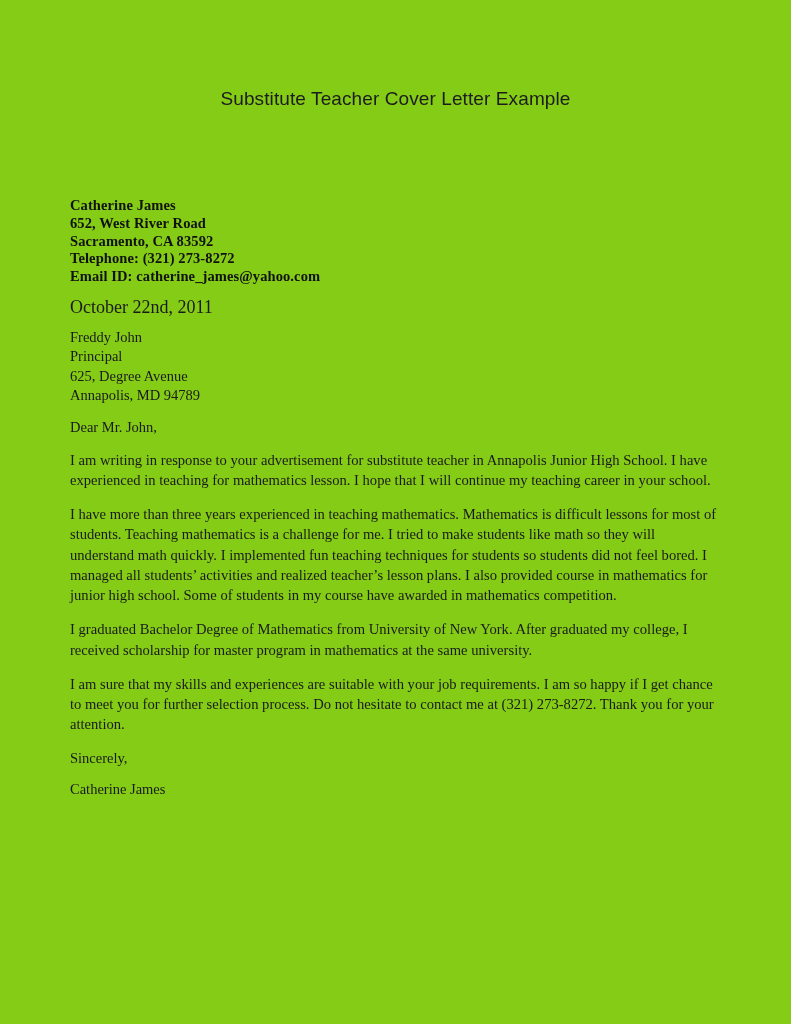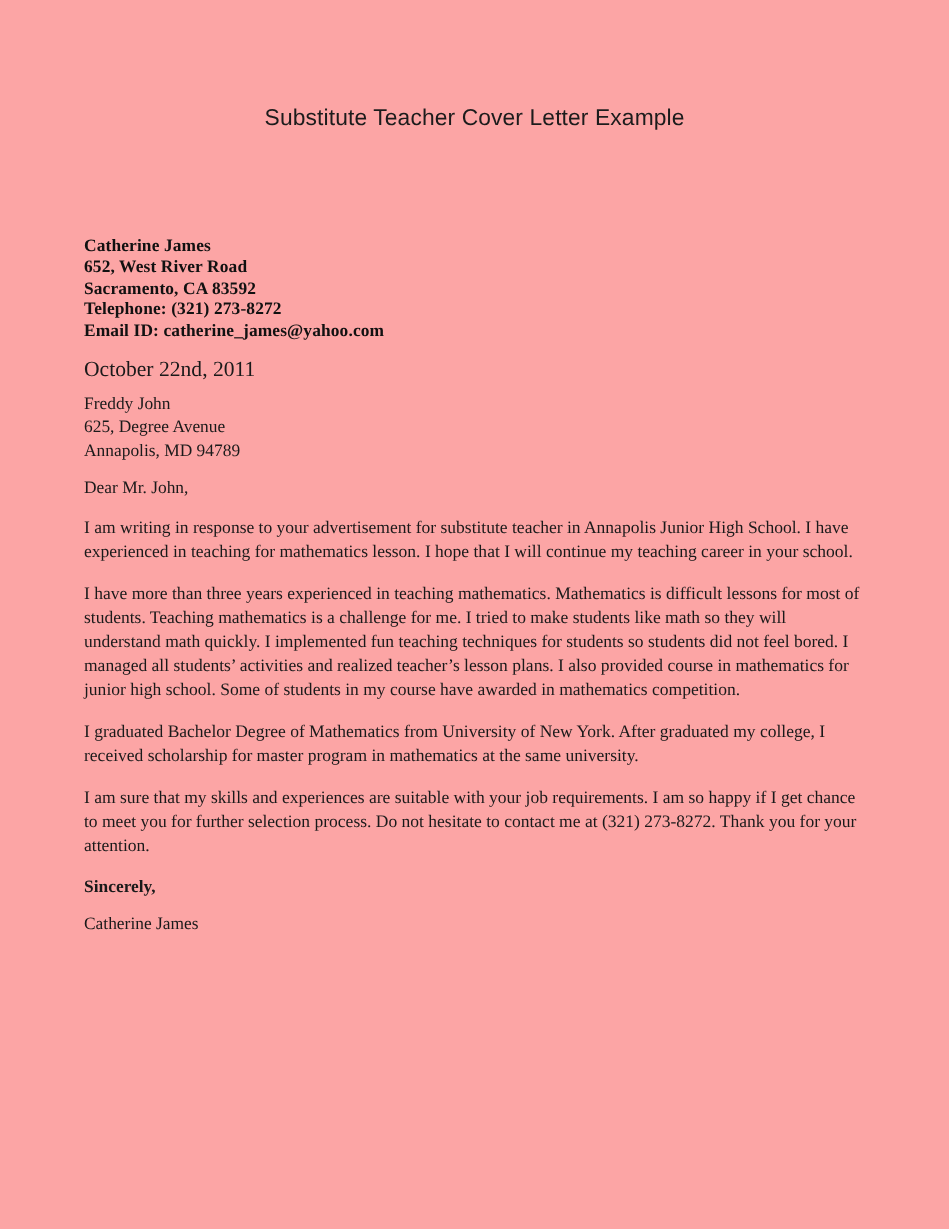--- a/index.html
+++ b/index.html
@@ -12,21 +12,21 @@
     background: #ffffff;
     font-family: "Liberation Serif", "DejaVu Serif", serif;
     color: #1a1a1a;
     overflow: hidden;
   }
 
   .page {
     position: relative;
     width: 791px;
     height: 1024px;
-    background: #fca5a5;
+    background: #84cc16;
     box-sizing: border-box;
   }
 
   
   .doc-title {
     position: absolute;
     top: 88px;
     left: 0;
     width: 791px;
     text-align: center;
@@ -82,21 +82,20 @@
     line-height: 20.1px;
     color: #1a1a1a;
     text-align: left;
   }
 
   .closing {
     margin-top: 14px;
     font-size: 14.5px;
     line-height: 19px;
     color: #1a1a1a;
-    font-weight: bold;
   }
 
   .signature {
     margin-top: 12px;
     font-size: 14.5px;
     line-height: 19px;
     color: #1a1a1a;
   }
 </style>
 </head>
@@ -113,20 +112,21 @@
       <div class="sender-line">652, West River Road</div>
       <div class="sender-line">Sacramento, CA 83592</div>
       <div class="sender-line">Telephone: (321) 273-8272</div>
       <div class="sender-line">Email ID: catherine_james@yahoo.com</div>
     </div>
 
     <div class="date-line">October 22nd, 2011</div>
 
     <div class="recipient-block">
       <div class="recipient-line">Freddy John</div>
+      <div class="recipient-line">Principal</div>
       <div class="recipient-line">625, Degree Avenue</div>
       <div class="recipient-line">Annapolis, MD 94789</div>
     </div>
 
     <div class="salutation">Dear Mr. John,</div>
 
     <p class="body-paragraph">I am writing in response to your advertisement for substitute teacher in Annapolis Junior High School. I have experienced in teaching for mathematics lesson. I hope that I will continue my teaching career in your school.</p>
     <p class="body-paragraph">I have more than three years experienced in teaching mathematics. Mathematics is difficult lessons for most of students. Teaching mathematics is a challenge for me. I tried to make students like math so they will understand math quickly. I implemented fun teaching techniques for students so students did not feel bored. I managed all students’ activities and realized teacher’s lesson plans. I also provided course in mathematics for junior high school. Some of students in my course have awarded in mathematics competition.</p>
     <p class="body-paragraph">I graduated Bachelor Degree of Mathematics from University of New York. After graduated my college, I received scholarship for master program in mathematics at the same university.</p>
     <p class="body-paragraph">I am sure that my skills and experiences are suitable with your job requirements. I am so happy if I get chance to meet you for further selection process. Do not hesitate to contact me at (321) 273-8272. Thank you for your attention.</p>

